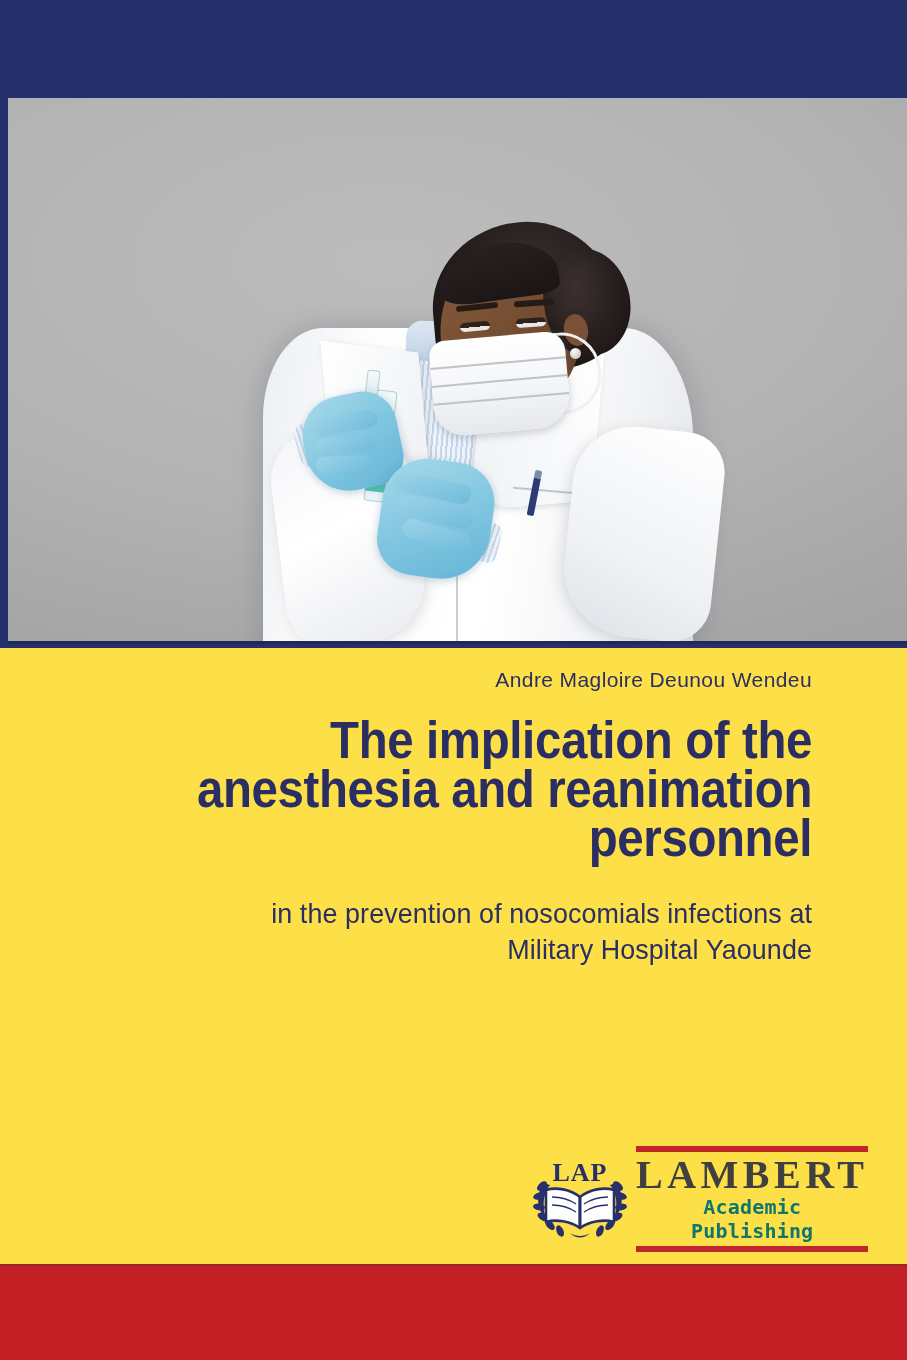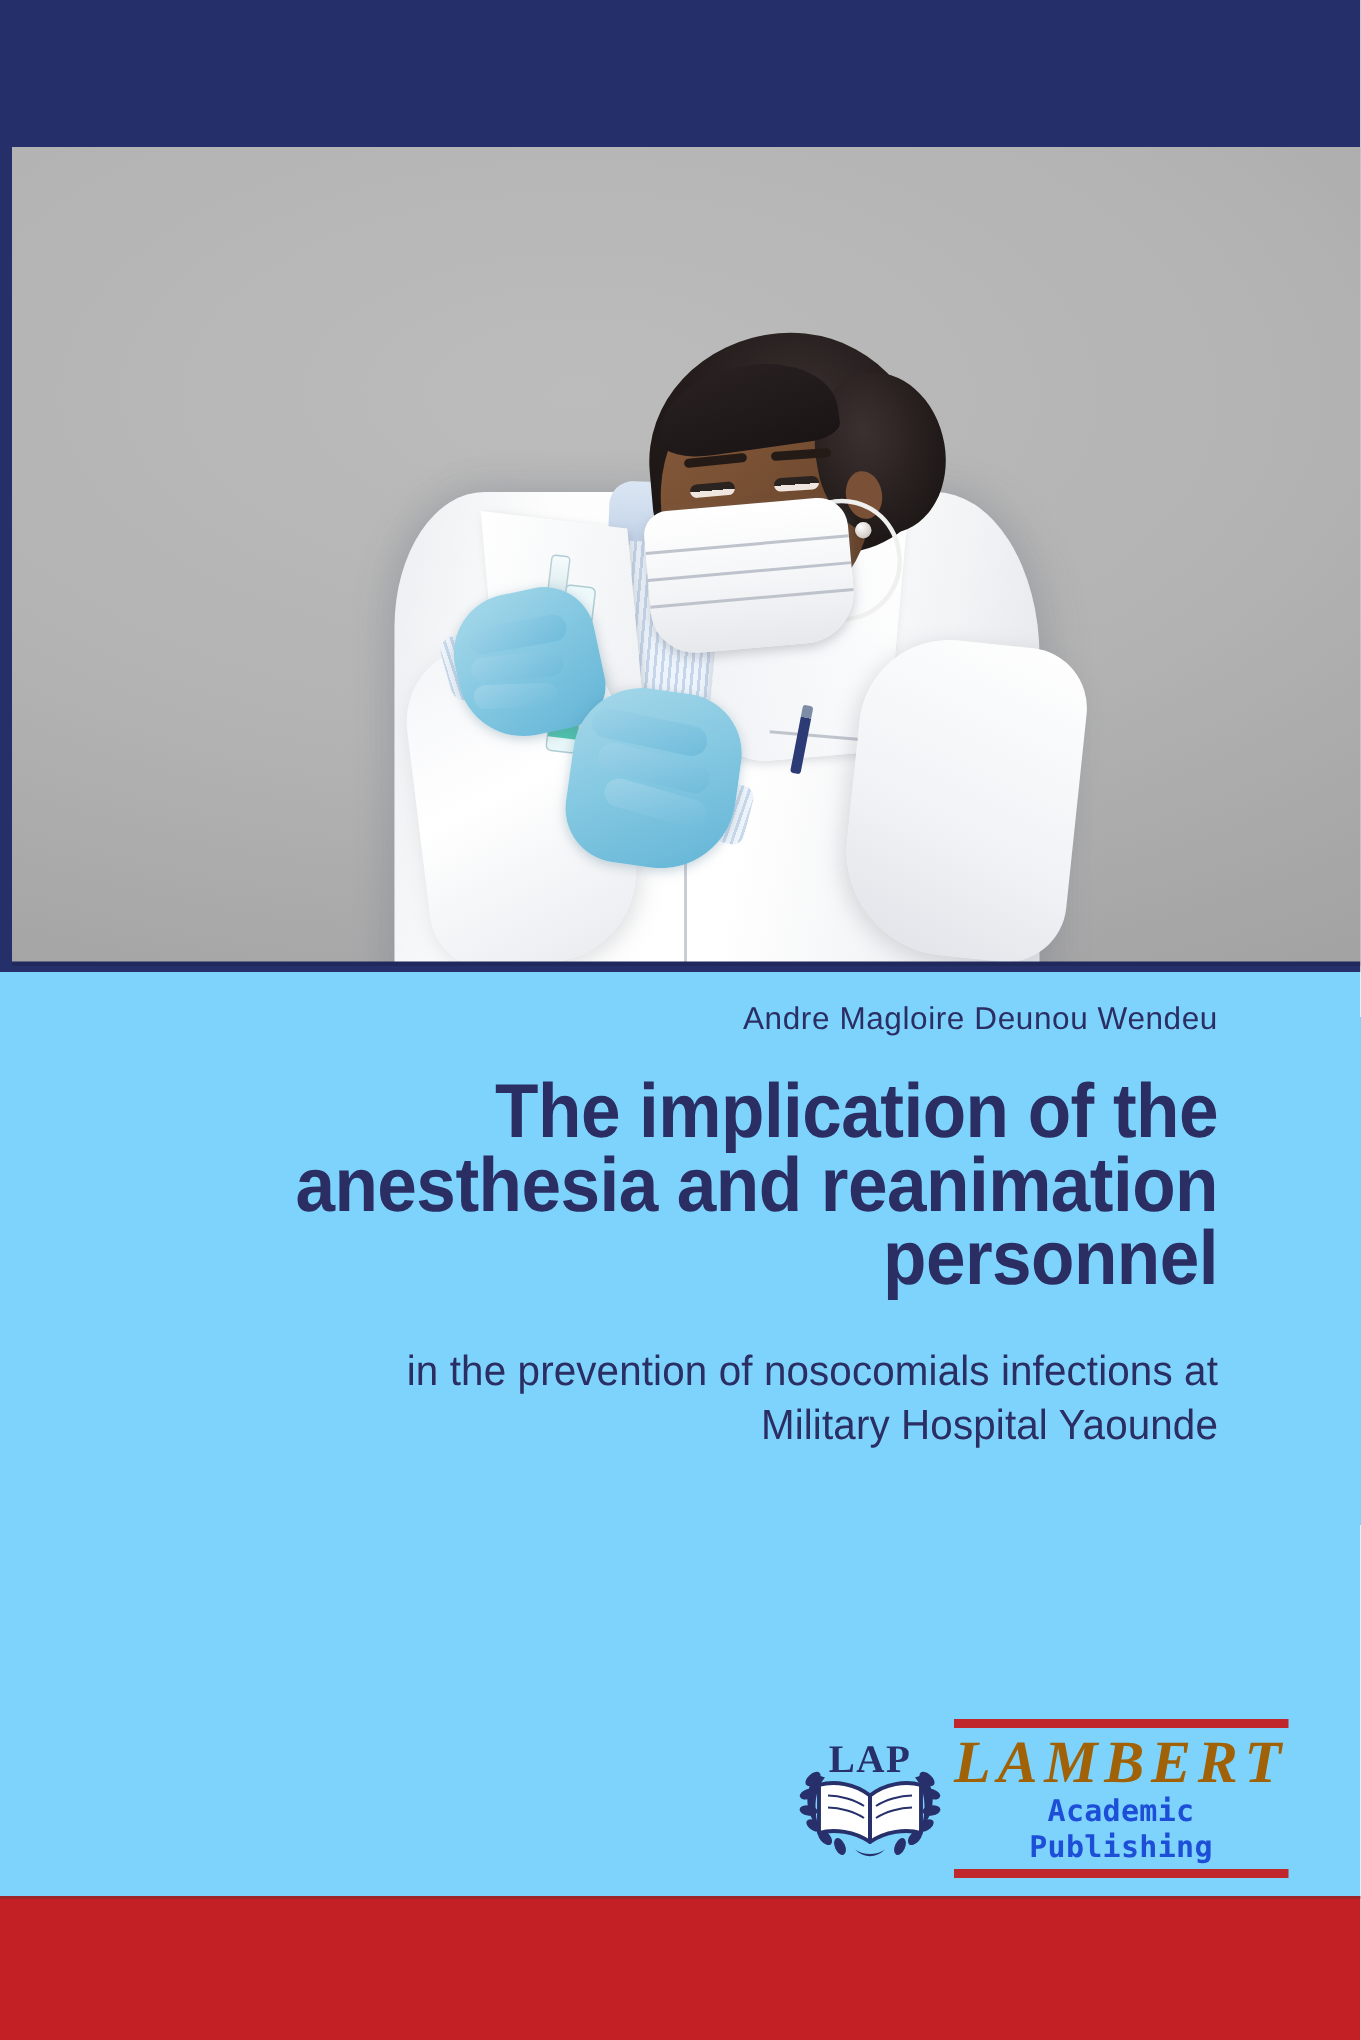--- a/index.html
+++ b/index.html
@@ -311,21 +311,21 @@
     transform: rotate(7deg);
   }
 
   
   .text-area {
     position: absolute;
     left: 0;
     top: 648px;
     width: 907px;
     height: 616px;
-    background: #7dd3fc;
+    background: #fde047;
   }
   .author {
     position: absolute;
     right: 95px;
     top: 20px;
     font-size: 21px;
     letter-spacing: .4px;
     color: #2b2e63;
     text-align: right;
     white-space: nowrap;
@@ -385,30 +385,29 @@
     background: #c0272d;
     width: 100%;
   }
   .rule.top { margin-bottom: 3px; }
   .rule.bottom { margin-top: 3px; }
   .lambert {
     font-family: "Liberation Serif", serif;
     font-weight: bold;
     font-size: 40px;
     line-height: 40px;
-    color: #a16207;
+    color: #404040;
     letter-spacing: 4.5px;
-    font-style: italic;
   }
   .academic {
     font-family: "DejaVu Sans Mono", monospace;
     font-weight: bold;
     font-size: 20px;
     line-height: 24px;
-    color: #1d4ed8;
+    color: #0f766e;
     letter-spacing: .2px;
     text-align: center;
   }
 
   
   .bottom-band {
     position: absolute;
     left: 0;
     top: 1264px;
     width: 907px;

